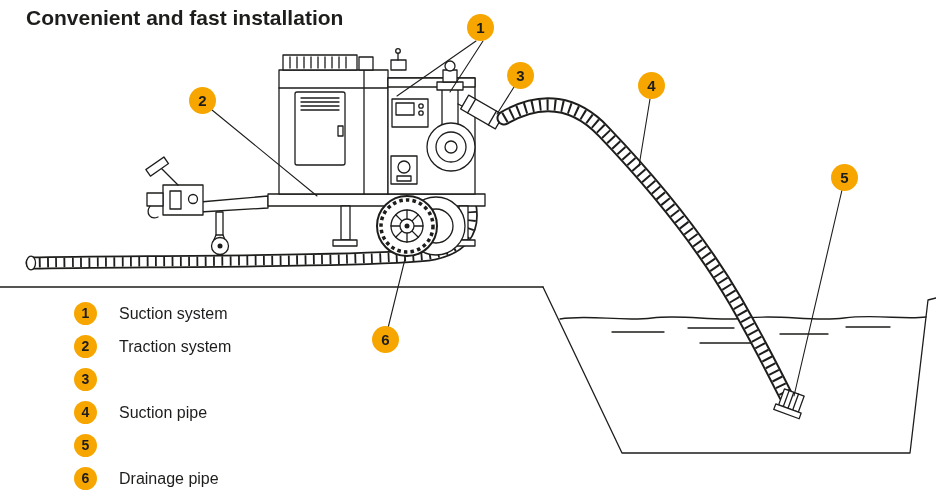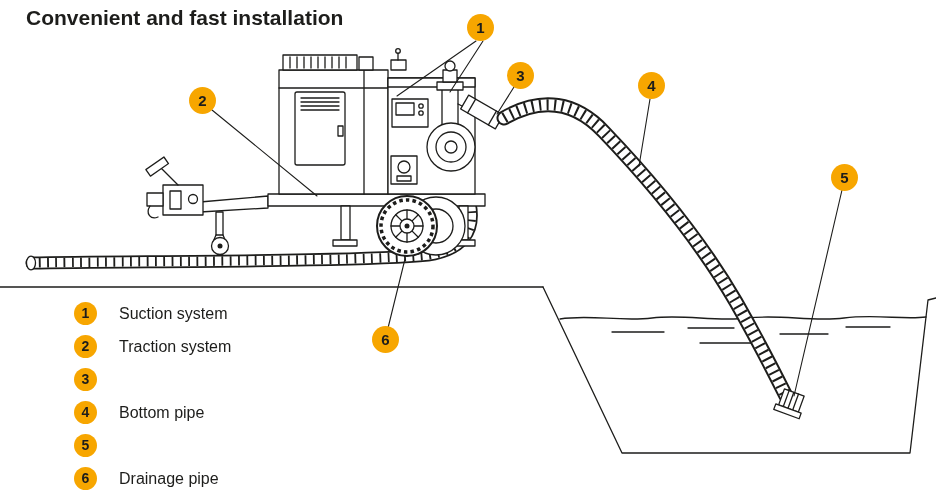--- a/index.html
+++ b/index.html
@@ -161,21 +161,21 @@
     </div>
     <div class="legend-row">
       <span class="badge sm">2</span>
       <span class="legend-label">Traction system</span>
     </div>
     <div class="legend-row">
       <span class="badge sm">3</span>
     </div>
     <div class="legend-row">
       <span class="badge sm">4</span>
-      <span class="legend-label">Bottom pipe</span>
+      <span class="legend-label">Suction pipe</span>
     </div>
     <div class="legend-row">
       <span class="badge sm">5</span>
     </div>
     <div class="legend-row">
       <span class="badge sm">6</span>
       <span class="legend-label">Drainage pipe</span>
     </div>
   </div>
 

